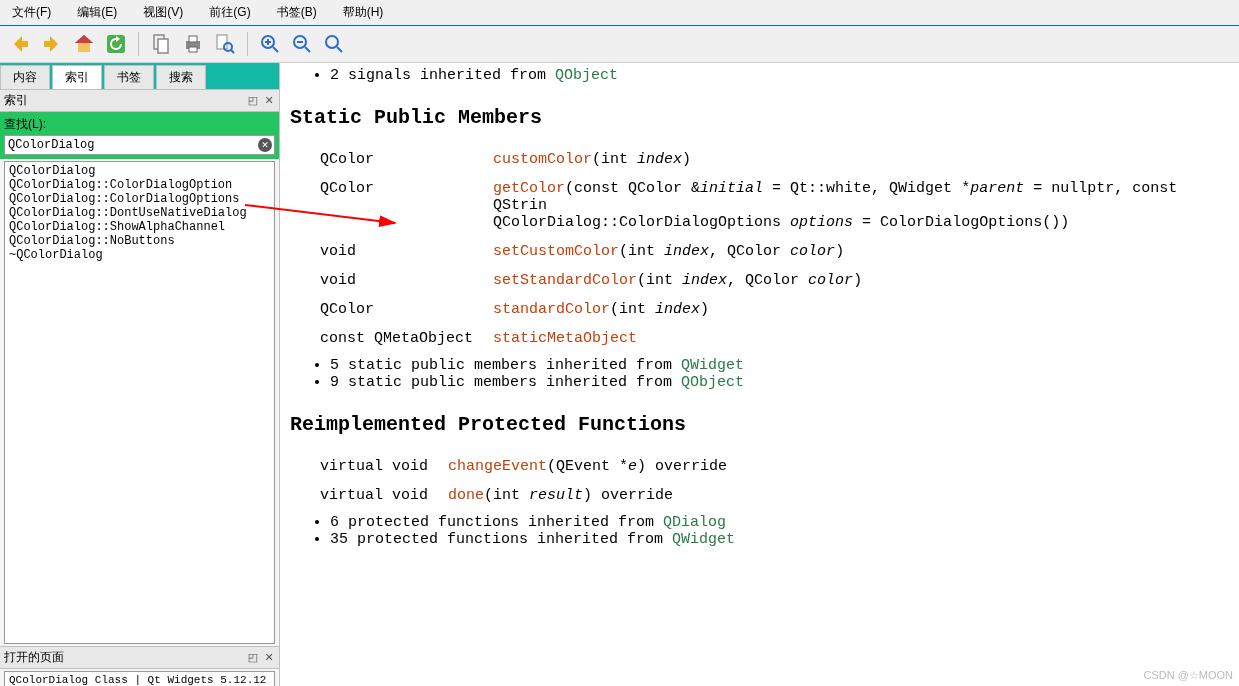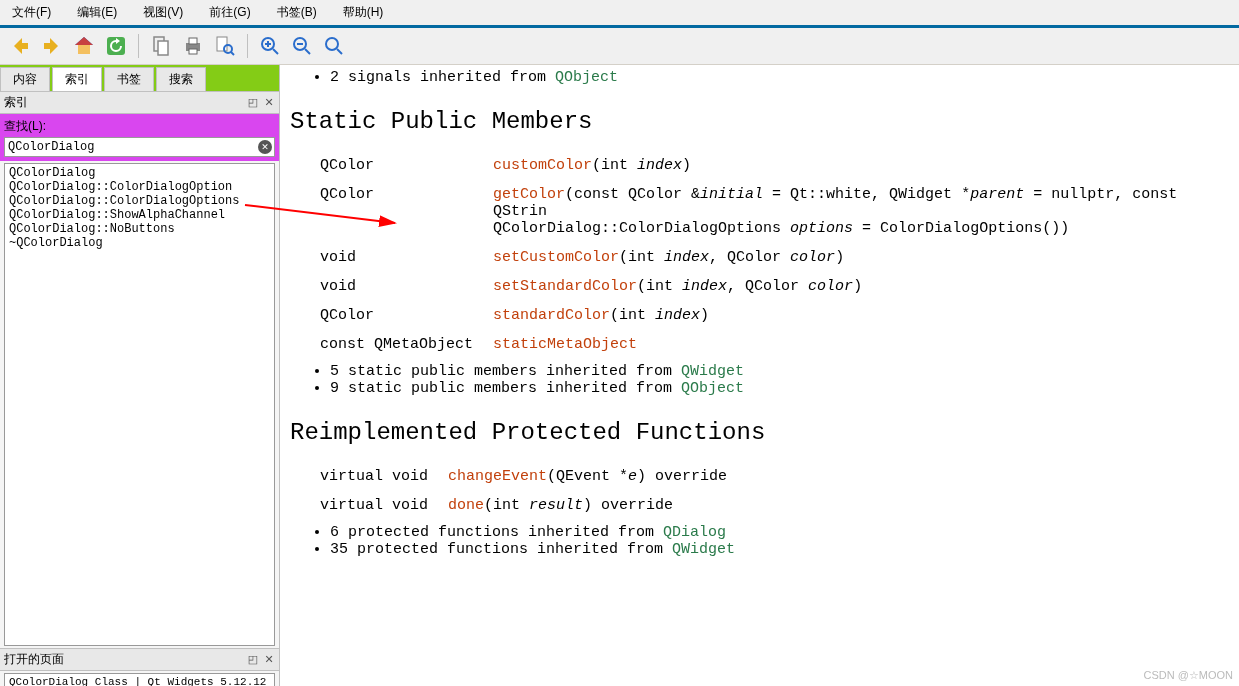--- a/index.html
+++ b/index.html
@@ -11,21 +11,21 @@
     overflow: hidden;
     width: 1239px;
     height: 686px;
     position: relative;
   }
   .menubar {
     display: flex;
     gap: 18px;
     padding: 2px 8px;
     background: #f0f0f0;
-    border-bottom: 3px solid #0369a1;
+    border-bottom: 1px solid #0369a1;
   }
   .menubar span { padding: 2px 4px; }
   .toolbar {
     display: flex;
     align-items: center;
     gap: 4px;
     padding: 4px 6px;
     background: #f0f0f0;
     border-bottom: 1px solid #d4d0c8;
   }
@@ -41,21 +41,21 @@
   }
   .sidebar {
     width: 280px;
     display: flex;
     flex-direction: column;
     border-right: 1px solid #c0c0c0;
     background: #f5f5f5;
   }
   .side-tabs {
     display: flex;
-    background: #84cc16;
+    background: #14b8a6;
     border-bottom: 1px solid #c0c0c0;
   }
   .side-tab {
     padding: 3px 12px;
     border: 1px solid #c0c0c0;
     border-bottom: none;
     background: #e8e8e8;
     margin-right: 2px;
     margin-top: 2px;
   }
@@ -66,21 +66,21 @@
   .panel-header {
     display: flex;
     justify-content: space-between;
     align-items: center;
     padding: 2px 4px;
     background: #e8e8e8;
     border-bottom: 1px solid #c0c0c0;
   }
   .panel-header .ctrls { display: flex; gap: 4px; }
   .panel-header .ctrl-ic { width: 12px; height: 12px; display:flex; align-items:center; justify-content:center; font-size:11px; color:#555; border:1px solid transparent; }
-  .search-section { padding: 4px; background: #d946ef; }
+  .search-section { padding: 4px; background: #22c55e; }
   .search-label { display: block; margin-bottom: 2px; }
   .search-box {
     display: flex;
     align-items: center;
     border: 1px solid #999;
     background: #fff;
     padding: 1px 2px;
   }
   .search-box input {
     flex: 1;
@@ -123,22 +123,22 @@
     background: #fff;
     overflow: auto;
     padding: 0 10px 20px 10px;
     font-family: "Courier New", monospace;
     position: relative;
   }
   .content ul { list-style: disc; padding-left: 40px; margin: 4px 0 14px 0; }
   .content ul li { margin: 0 0; font-size: 15px; }
   .content h2 {
     font-family: "Courier New", monospace;
-    font-weight: normal;
-    font-size: 24px;
+    font-weight: bold;
+    font-size: 20px;
     margin: 22px 0 16px 0;
   }
   .fn-table { border-collapse: collapse; margin-left: 20px; font-size: 15px; }
   .fn-table td { padding: 6px 10px; vertical-align: top; }
   .fn-table .ret { text-align: left; white-space: nowrap; }
   .fn-name { color: #c2410c; font-weight: normal; }
   .link { color: #2a7a4a; }
   .param { font-style: italic; }
   .arrow {
     position: absolute;
@@ -256,20 +256,21 @@
       <label class="search-label">查找(L):</label>
       <div class="search-box">
         <input type="text" value="QColorDialog" style="">
         <span class="clear">✕</span>
       </div>
     </div>
     <div class="index-list">
       <div>QColorDialog</div>
       <div>QColorDialog::ColorDialogOption</div>
       <div>QColorDialog::ColorDialogOptions</div>
+      <div>QColorDialog::DontUseNativeDialog</div>
       <div>QColorDialog::ShowAlphaChannel</div>
       <div>QColorDialog::NoButtons</div>
       <div>~QColorDialog</div>
     </div>
     <div class="open-pages">
       <div class="panel-header">
         <span>打开的页面</span>
         <span class="ctrls">
           <span class="ctrl-ic">◰</span>
           <span class="ctrl-ic">✕</span>

